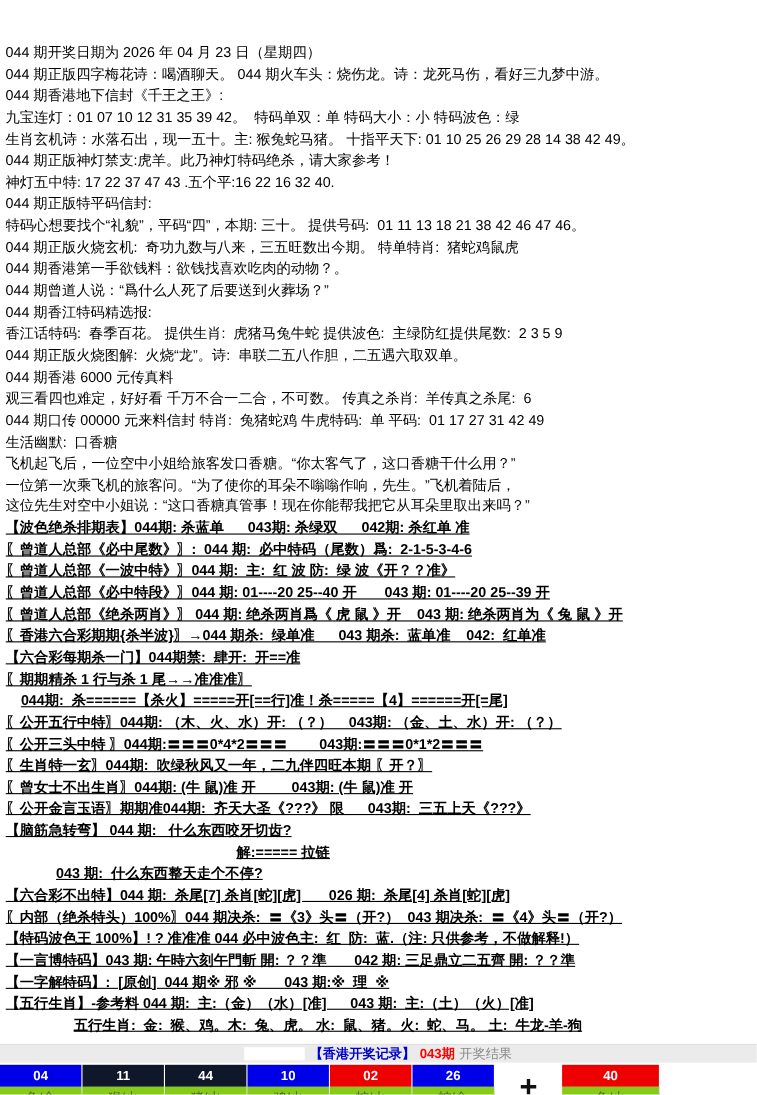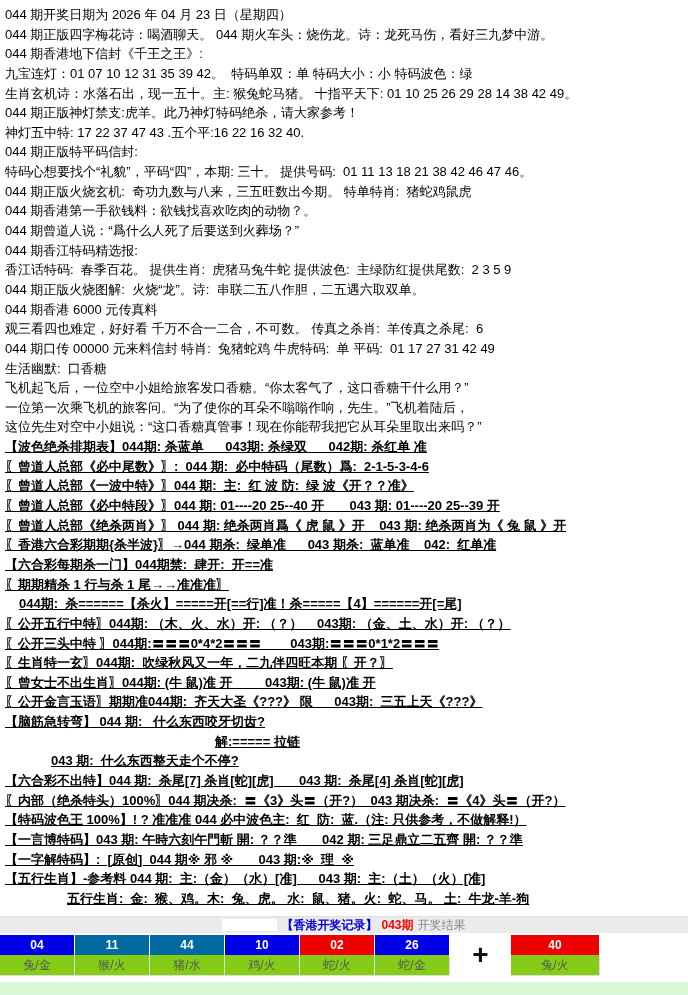--- a/index.html
+++ b/index.html
@@ -1,21 +1,21 @@
 <!DOCTYPE html>
 <html><head>
 <meta charset="utf-8">
 <style>
   html,body{margin:0;padding:0;background:#fff;}
   body{
     width:688px;height:995px;overflow:hidden;
     font-family:"Liberation Sans","DejaVu Sans",sans-serif;
     color:#000;
   }
-  .content{padding:5px 0 0 5px;}
+  .content{padding:5px 0 0 5px;margin-top:33px;}
   .ln{
     height:19.65px;line-height:19.65px;font-size:13px;
     white-space:pre;overflow:hidden;
   }
   .b{font-weight:bold;text-decoration:underline;}
   .ind1{padding-left:14px;}
   .ind2{padding-left:46px;}
   .ind2b{padding-left:62px;}
   .ind3{padding-left:210px;}
 
@@ -31,21 +31,21 @@
   .hdr-issue{color:#ff0000;font-weight:bold;margin:0 4px;}
   .hdr-suffix{color:#888;}
   .balls-row{display:flex;width:600px;margin-top:2px;}
   .cell{width:86px;}
   .cell-special{width:102px;}
   .bar{
     height:20px;line-height:20px;text-align:center;color:#fff;
     font-size:12px;font-weight:bold;margin-right:1px;
   }
   .bar-blue{background:#0000e8;}
-  .bar-green{background:#0369a1;}
+  .bar-green{background:#0f172a;}
   .bar-red{background:#ee0000;}
   .lbl{
     height:20px;line-height:20px;text-align:center;color:#555;font-size:12px;
     border-right:1px solid #ddd;border-bottom:1px solid #ddd;background:#84cc16;
   }
   .plus-cell{
     width:70px;height:40px;display:flex;align-items:center;justify-content:center;
     font-size:28px;font-weight:bold;color:#111;background:#fff;
   }
   .panel-footer{
@@ -89,21 +89,21 @@
   <div class="ln b">〖期期精杀 1 行与杀 1 尾→→准准准〗</div>
   <div class="ln b ind1">044期:  杀======【杀火】=====开[==行]准！杀=====【4】======开[=尾]</div>
   <div class="ln b">〖公开五行中特〗044期: （木、火、水）开: （？）    043期: （金、土、水）开: （？）</div>
   <div class="ln b">〖公开三头中特 〗044期:〓〓〓0*4*2〓〓〓        043期:〓〓〓0*1*2〓〓〓</div>
   <div class="ln b">〖生肖特一玄〗044期:  吹绿秋风又一年，二九伴四旺本期 〖开？〗</div>
   <div class="ln b">〖曾女士不出生肖〗044期: (牛 鼠)准 开         043期: (牛 鼠)准 开</div>
   <div class="ln b">〖公开金言玉语〗期期准044期:  齐天大圣《???》 限      043期:  三五上天《???》</div>
   <div class="ln b">【脑筋急转弯】 044 期:   什么东西咬牙切齿?</div>
   <div class="ln b ind3">解:===== 拉链</div>
   <div class="ln b ind2">043 期:  什么东西整天走个不停?</div>
-  <div class="ln b">【六合彩不出特】044 期:  杀尾[7] 杀肖[蛇][虎]       043 期:  杀尾[4] 杀肖[蛇][虎]</div>
+  <div class="ln b">【六合彩不出特】044 期:  杀尾[7] 杀肖[蛇][虎]       026 期:  杀尾[4] 杀肖[蛇][虎]</div>
   <div class="ln b">〖内部（绝杀特头）100%〗044 期决杀:  〓《3》头〓（开?）  043 期决杀:  〓《4》头〓（开?）</div>
   <div class="ln b">【特码波色王 100%】! ? 准准准 044 必中波色主:  红  防:  蓝.（注: 只供参考，不做解释!）</div>
   <div class="ln b">【一言博特码】043 期: 午時六刻午門斬 開: ？？準       042 期: 三足鼎立二五齊 開: ？？準</div>
   <div class="ln b">【一字解特码】:  [原创]  044 期※ 邪 ※       043 期:※  理  ※</div>
   <div class="ln b">【五行生肖】-参考料 044 期:  主:（金）（水）[准]      043 期:  主:（土）（火）[准]</div>
   <div class="ln b ind2b">五行生肖:  金:  猴、鸡。木:  兔、虎。 水:  鼠、猪。火:  蛇、马。 土:  牛龙-羊-狗</div>
 </div>
 
 <div class="panel">
   <div class="panel-header">

